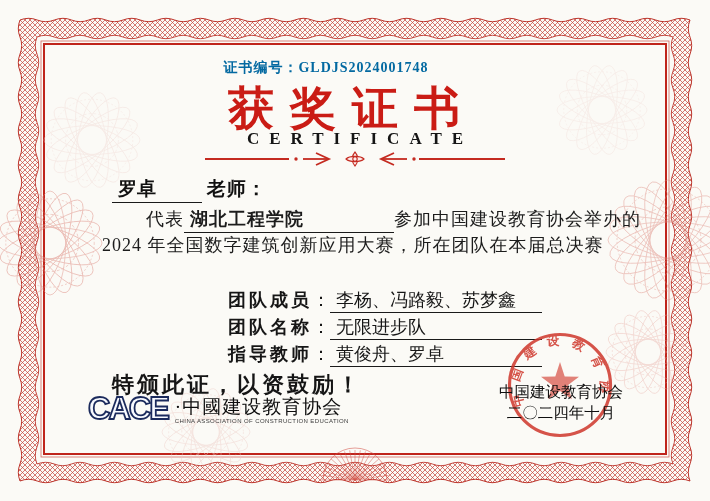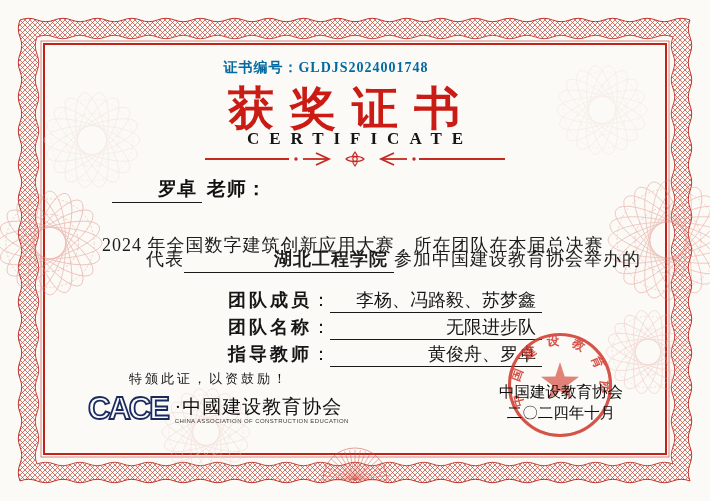--- a/index.html
+++ b/index.html
@@ -17,37 +17,37 @@
   
   .title{top:78px;left:0;width:688px;text-align:center;
     font-size:46px;font-weight:bold;color:#ca1c15;
     letter-spacing:16px;padding-left:16px;box-sizing:border-box;}
   .subtitle{top:129px;left:0;width:710px;text-align:center;
     font-size:17px;font-weight:bold;color:#151515;
     letter-spacing:10px;padding-left:10px;box-sizing:border-box;}
   .divider{top:151px;left:205px;width:300px;height:16px;}
   
   .salutation{top:176px;left:112px;font-size:19px;color:#111;}
-  .u{display:inline-block;text-align:right;border-bottom:1.6px solid #1a1a1a;padding:0 6px;}
+  .u{display:inline-block;text-align:left;border-bottom:1.6px solid #1a1a1a;padding:0 6px;}
   .u-name{min-width:78px;font-weight:600;}
   .honorific{font-weight:bold;letter-spacing:1px;}
   
   .body-par{top:206px;left:102px;width:520px;font-size:18px;color:#1c1c1c;}
   .body-par .ln{height:26px;line-height:26px;white-space:nowrap;letter-spacing:1px;}
   .ln1{text-indent:0;padding-left:44px;}
-  .u-inst{min-width:198px;font-weight:600;margin-top:40px;}
+  .u-inst{min-width:198px;font-weight:600;}
   .u-event{min-width:232px;font-weight:600;}
   .u-rank{min-width:30px;font-weight:600;}
   
   .team{top:288px;left:228px;font-size:18px;color:#161616;}
   .team .row{height:27px;line-height:24px;white-space:nowrap;}
   .team .lbl{letter-spacing:3px;font-weight:600;}
   .u-val{min-width:200px;font-weight:500;}
   
-  .motto{top:370px;left:129px;font-size:13px;font-weight:normal;
+  .motto{top:370px;left:112px;font-size:22px;font-weight:bold;
     letter-spacing:3px;color:#151515;}
   
   .logo-row{top:393px;left:88px;display:flex;align-items:flex-end;gap:7px;}
   .cace{font-family:"Liberation Sans","DejaVu Sans",sans-serif;font-weight:900;
     font-size:31px;line-height:31px;letter-spacing:-2px;color:#1b2a5c;}
   @supports (-webkit-text-stroke:2px #fff){
     .cace{color:#f8faff;-webkit-text-stroke:1.8px #1b2a5c;}
   }
   .logo-text{display:flex;flex-direction:column;}
   .org-cn{font-size:19px;font-weight:normal;color:#0d0d0d;letter-spacing:1px;line-height:20px;}

